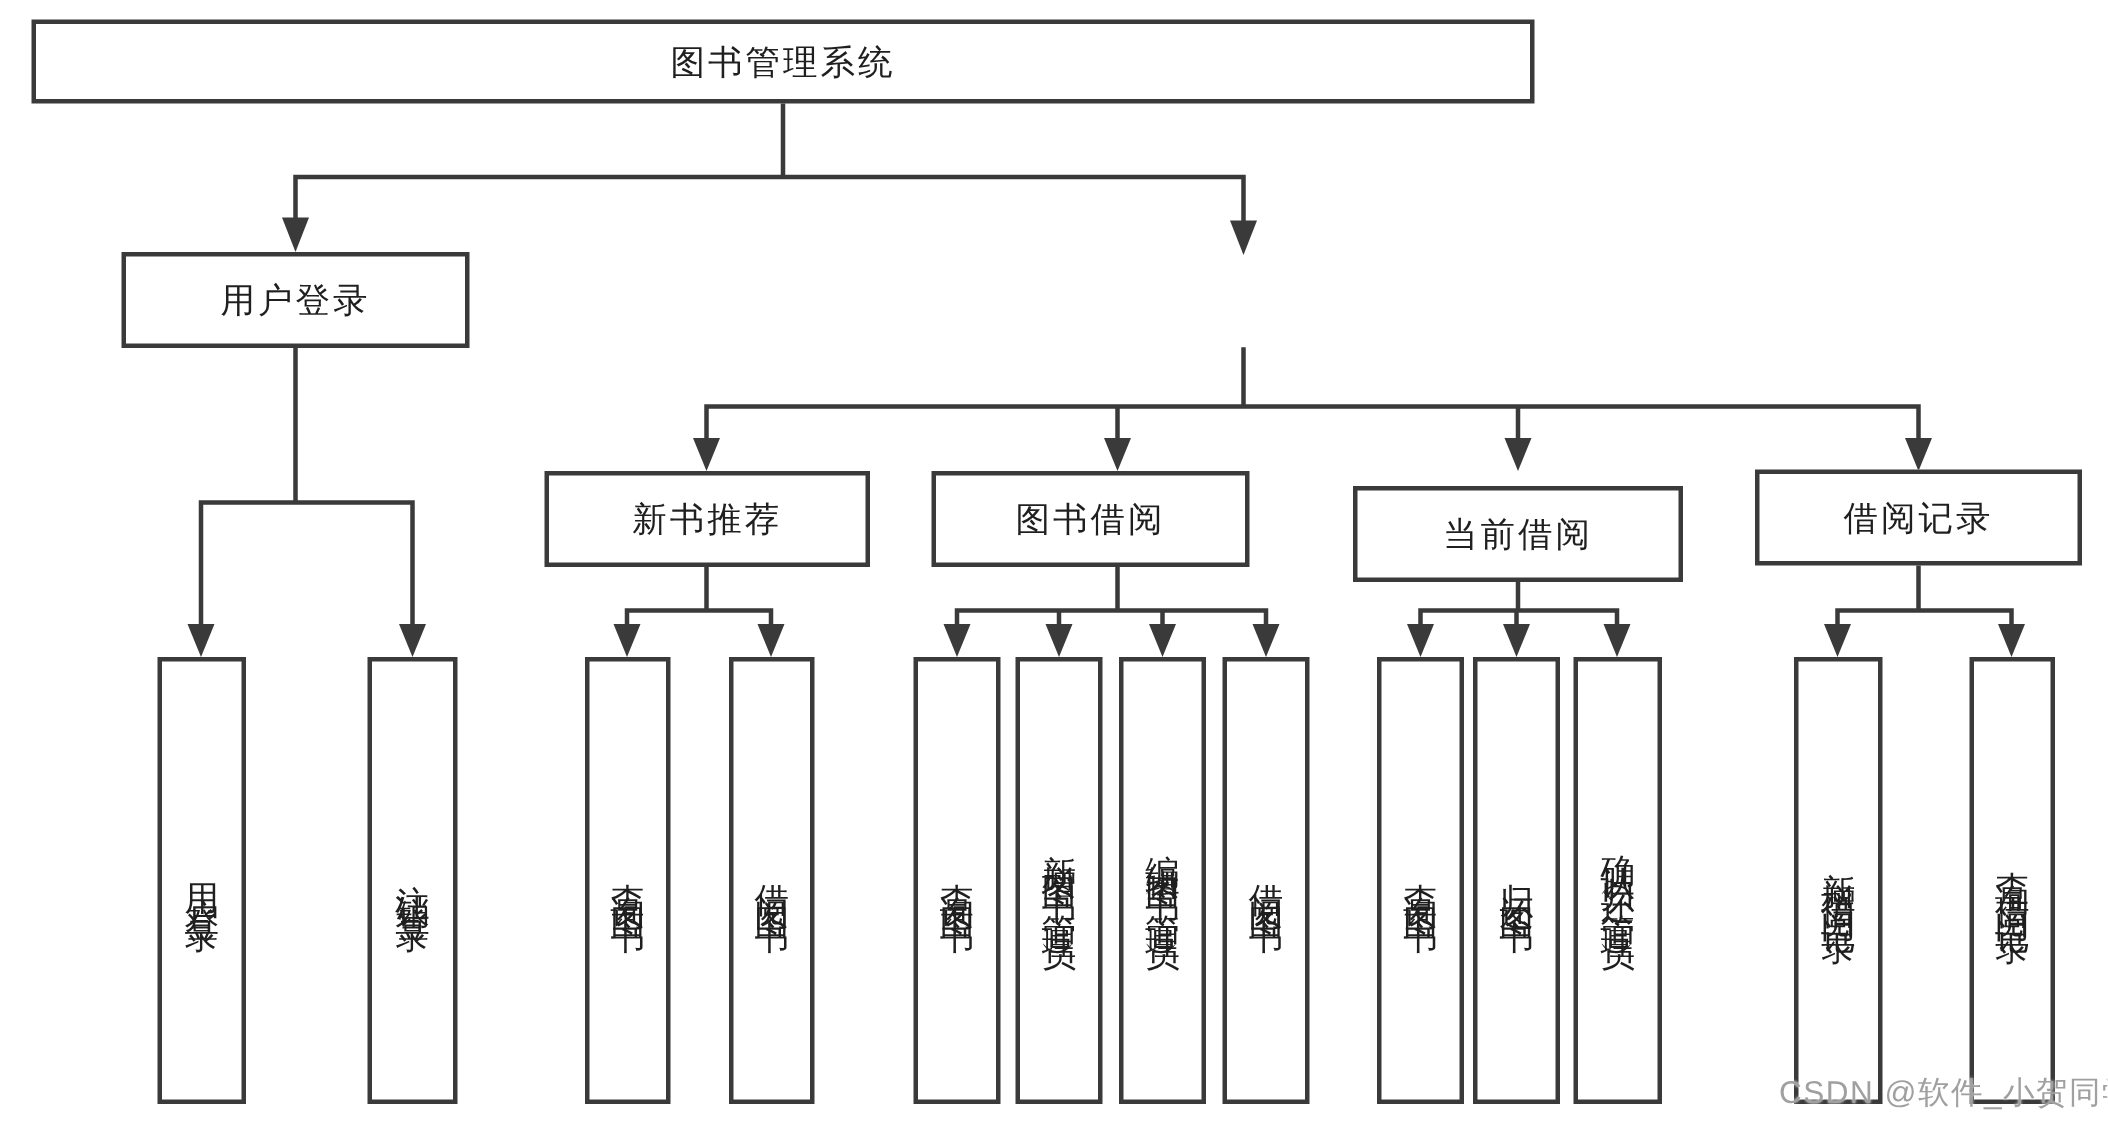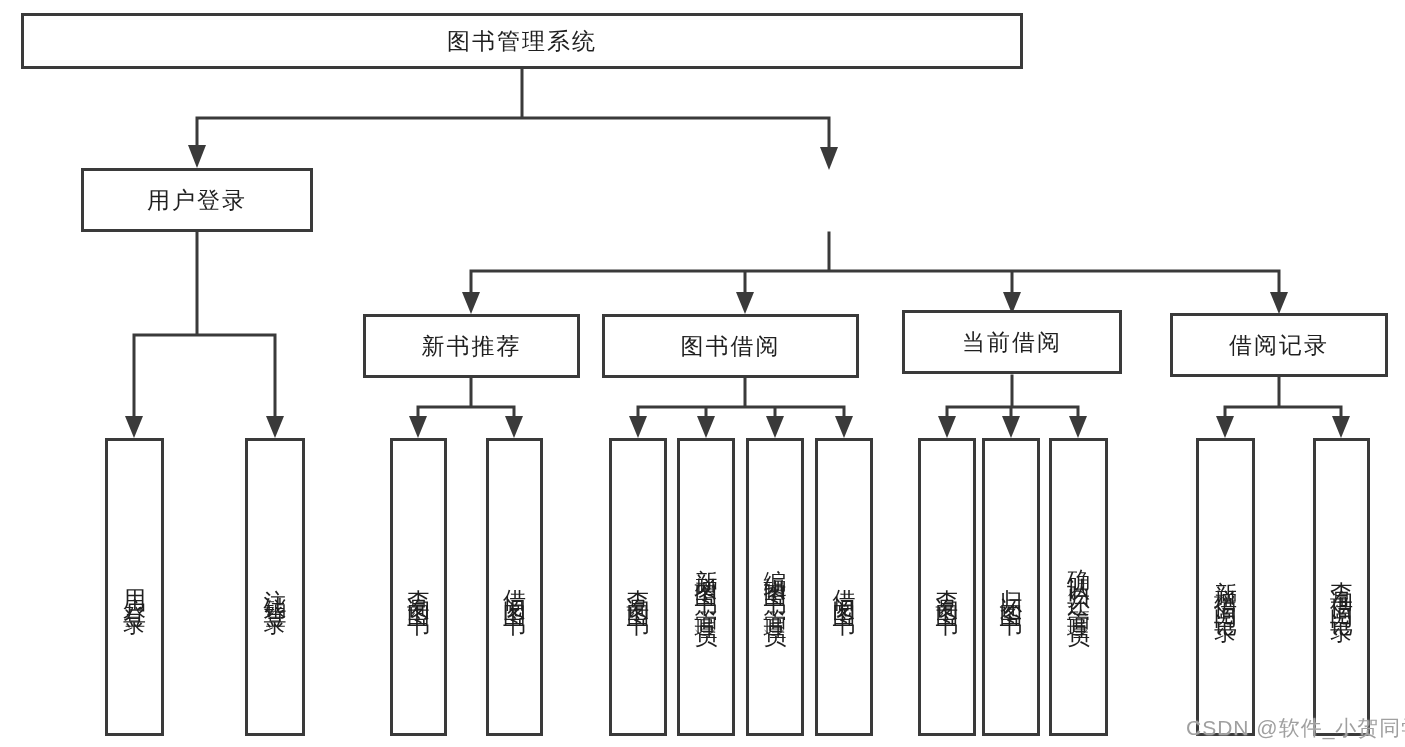--- a/index.html
+++ b/index.html
@@ -92,22 +92,22 @@
     </g>
     <polygon fill="#3a3a3a" points="1216,416 1234,416 1225,438"></polygon>
     <polygon fill="#3a3a3a" points="1332,416 1350,416 1341,438"></polygon>
   </svg>
 
   <div class="node h" style="left:21px;top:13px;width:1002px;height:56px;">图书管理系统</div>
 
   <div class="node h" style="left:81px;top:168px;width:232px;height:64px;">用户登录</div>
 
   <div class="node h" style="left:363px;top:314px;width:217px;height:64px;">新书推荐</div>
-  <div class="node h" style="left:602px;top:314px;width:257px;height:64px;">图书借阅</div>
-  <div class="node h" style="left:902px;top:310px;width:220px;height:64px;">当前借阅</div>
+  <div class="node h" style="left:621px;top:314px;width:212px;height:64px;">图书借阅</div>
+  <div class="node h" style="left:902px;top:324px;width:220px;height:64px;">当前借阅</div>
   <div class="node h" style="left:1170px;top:313px;width:218px;height:64px;">借阅记录</div>
 
   <div class="node v" style="left:105px;top:438px;width:59px;height:298px;">用户登录</div>
   <div class="node v" style="left:245px;top:438px;width:60px;height:298px;">注销登录</div>
 
   <div class="node v" style="left:390px;top:438px;width:57px;height:298px;">查询图书</div>
   <div class="node v" style="left:486px;top:438px;width:57px;height:298px;">借阅图书</div>
 
   <div class="node v" style="left:609px;top:438px;width:58px;height:298px;">查询图书</div>
   <div class="node v" style="left:677px;top:438px;width:58px;height:298px;">新增图书（管理员）</div>

